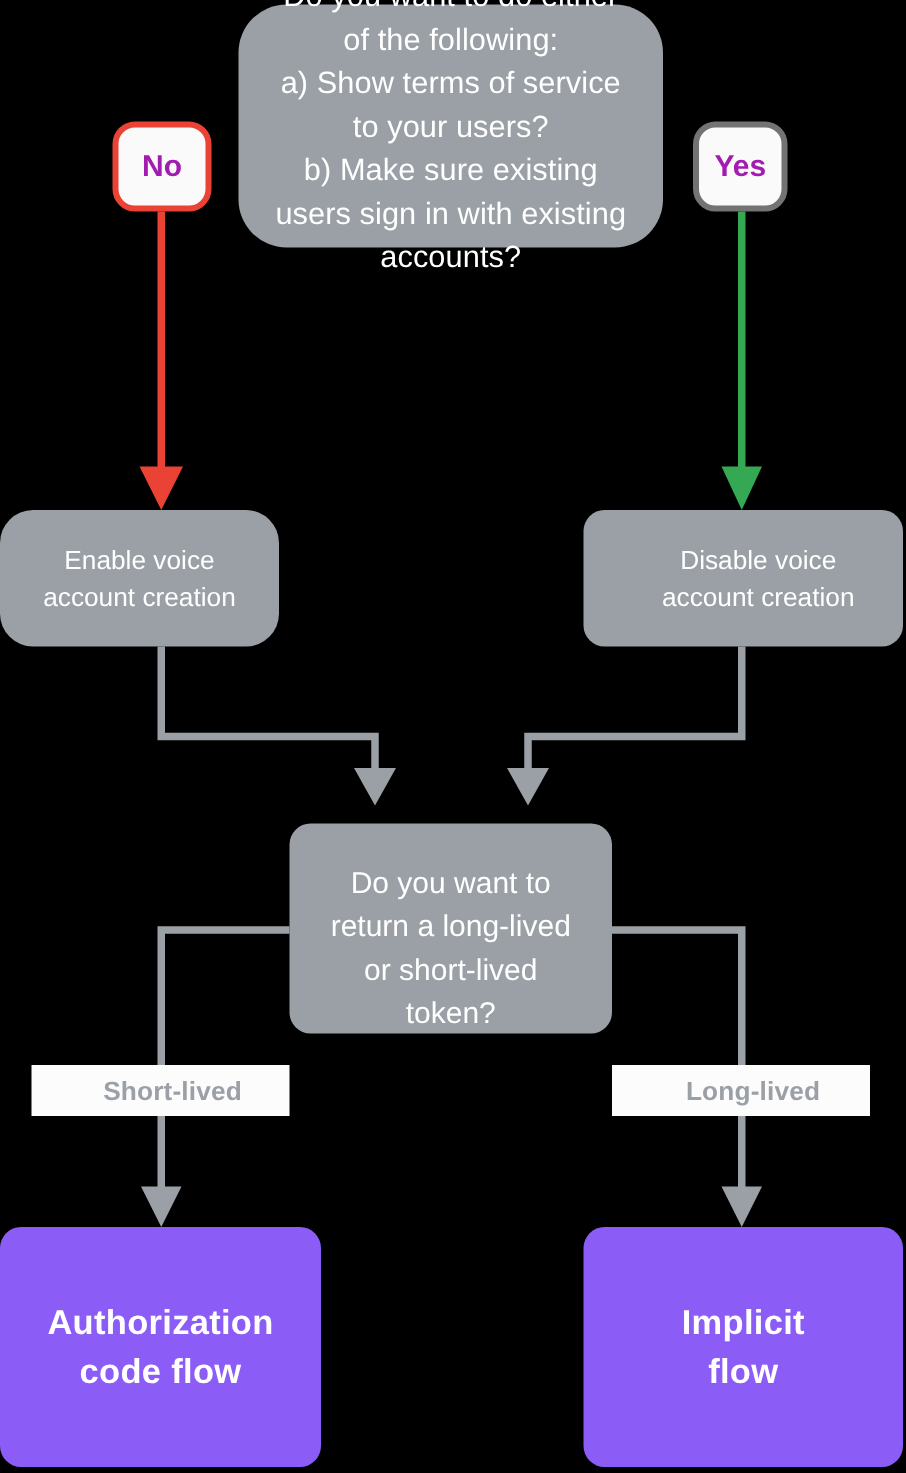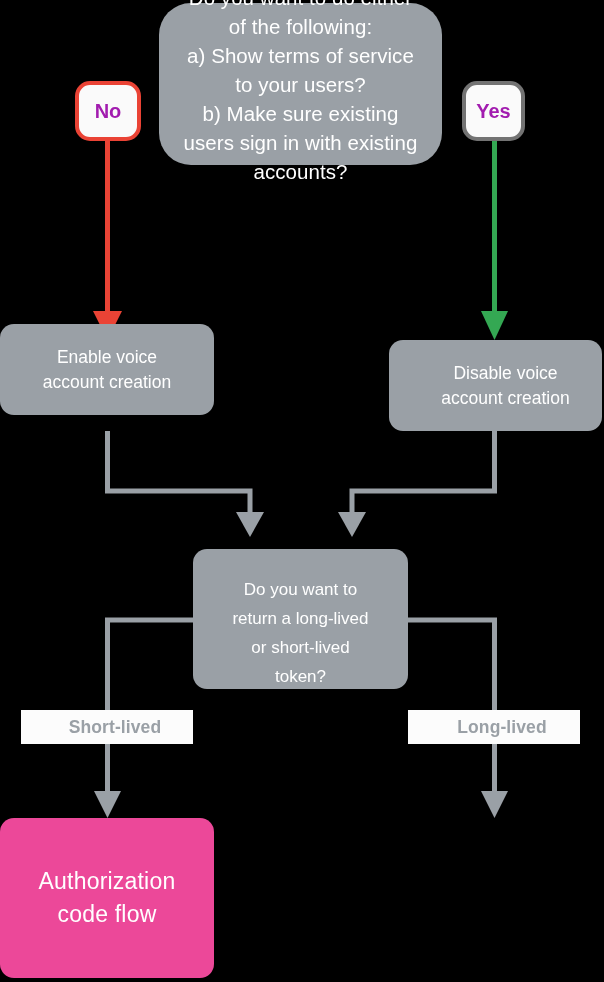--- a/index.html
+++ b/index.html
@@ -42,23 +42,23 @@
     text-align: center;
     border-radius: 14px;
   }
 
   .node-gray {
     background: #9aa0a6;
     color: #ffffff;
   }
 
   .node-blue {
-    background: #ec4899;
+    background: #8b5cf6;
     color: #ffffff;
-    font-weight: normal;
+    font-weight: bold;
   }
 
   .node-text {
     display: block;
     white-space: pre-line;
   }
 
   
   #decision-1 {
     left: 159px;
@@ -75,31 +75,32 @@
 
   
   #decision-2 {
     left: 193px;
     top: 549px;
     width: 215px;
     height: 140px;
     border-radius: 14px;
   }
   #decision-2 .node-text {
-    font-size: 17px;
+    font-size: 20px;
     line-height: 29px;
     margin-top: 28px;
   }
 
   
   #enable-box {
     left: 0px;
-    top: 324px;
-    width: 214px;
+    top: 340px;
+    width: 186px;
     height: 91px;
+    border-radius: 22px;
   }
   #disable-box {
     left: 389px;
     top: 340px;
     width: 213px;
     height: 91px;
     padding-left: 20px;
   }
   #enable-box .node-text,
   #disable-box .node-text {
@@ -263,14 +264,18 @@
 
   <div class="edge-label" id="label-long">
     <span>Long-lived</span>
   </div>
 
   <div class="node node-blue" id="auth-box">
     <span class="node-text">Authorization
 code flow</span>
   </div>
 
+  <div class="node node-blue" id="implicit-box">
+    <span class="node-text">Implicit
+flow</span>
+  </div>
 
 </div>
 
 </body></html>

